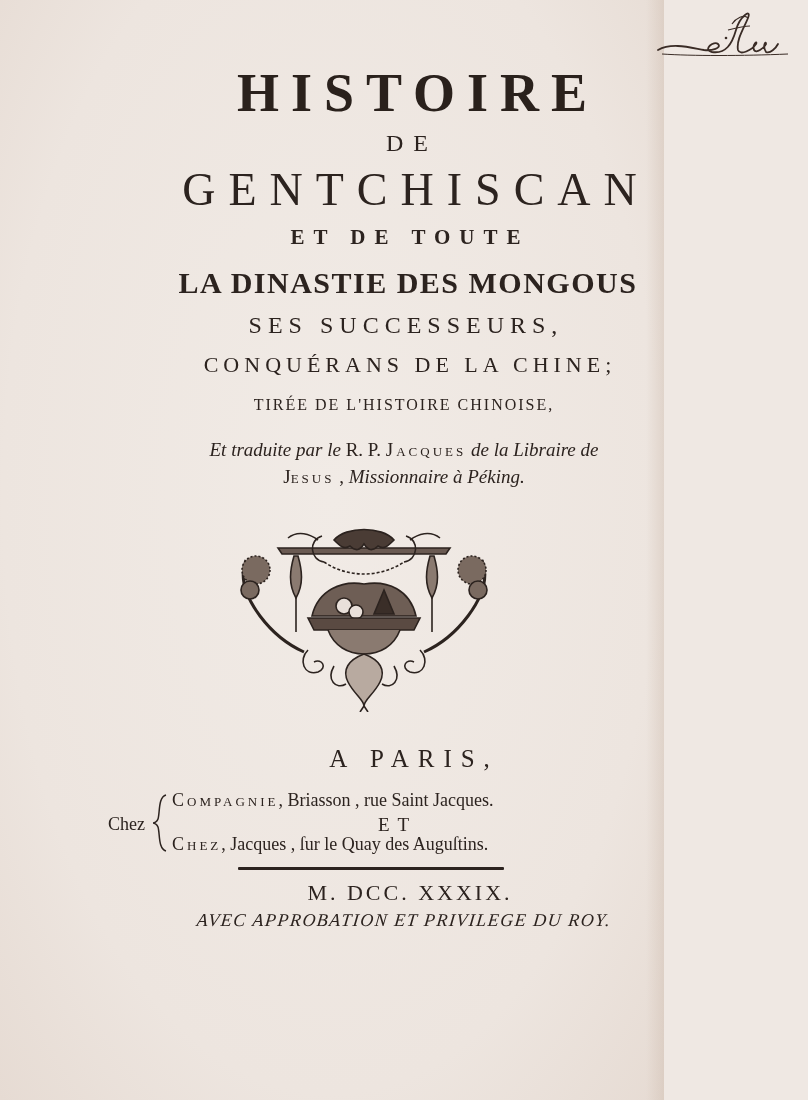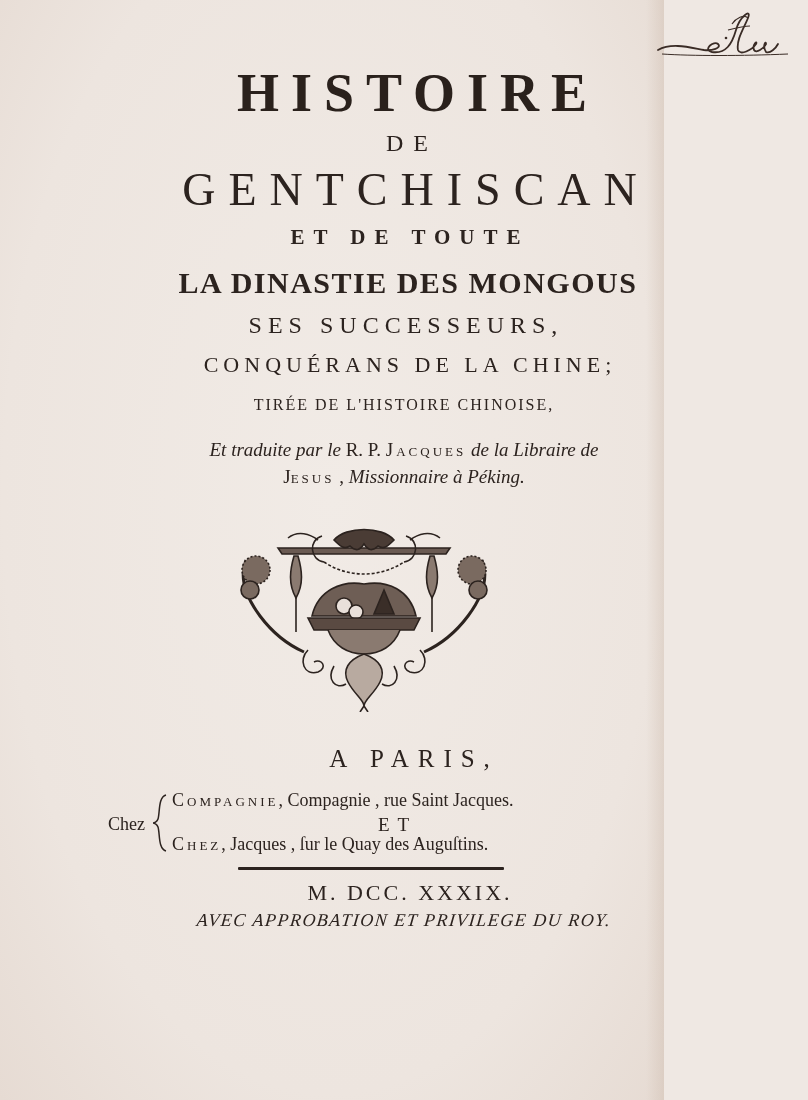--- a/index.html
+++ b/index.html
@@ -119,21 +119,21 @@
   </svg>
 
   <div class="line l-paris">A PARIS,</div>
 
   <div class="imprint">
     <span class="chez">Chez</span>
     <svg class="brace" viewBox="0 0 16 60">
       <path d="M14 2 C 6 4, 8 20, 6 26 C 5 29, 2 30, 1 30 C 2 30, 5 31, 6 34 C 8 40, 6 56, 14 58" fill="none" stroke="#2c231f" stroke-width="1.5"></path>
     </svg>
     <span class="pub1">
-      <span class="sc">Compagnie</span><span>, Compagnie , rue Saint Jacques.</span>
+      <span class="sc">Compagnie</span><span>, Briasson , rue Saint Jacques.</span>
     </span>
     <span class="et">ET</span>
     <span class="pub2">
       <span class="sc">Chez</span><span>, Jacques , ſur le Quay des Auguſtins.</span>
     </span>
   </div>
 
   <div class="rule"></div>
 
   <div class="line l-date">M. DCC. XXXIX.</div>

